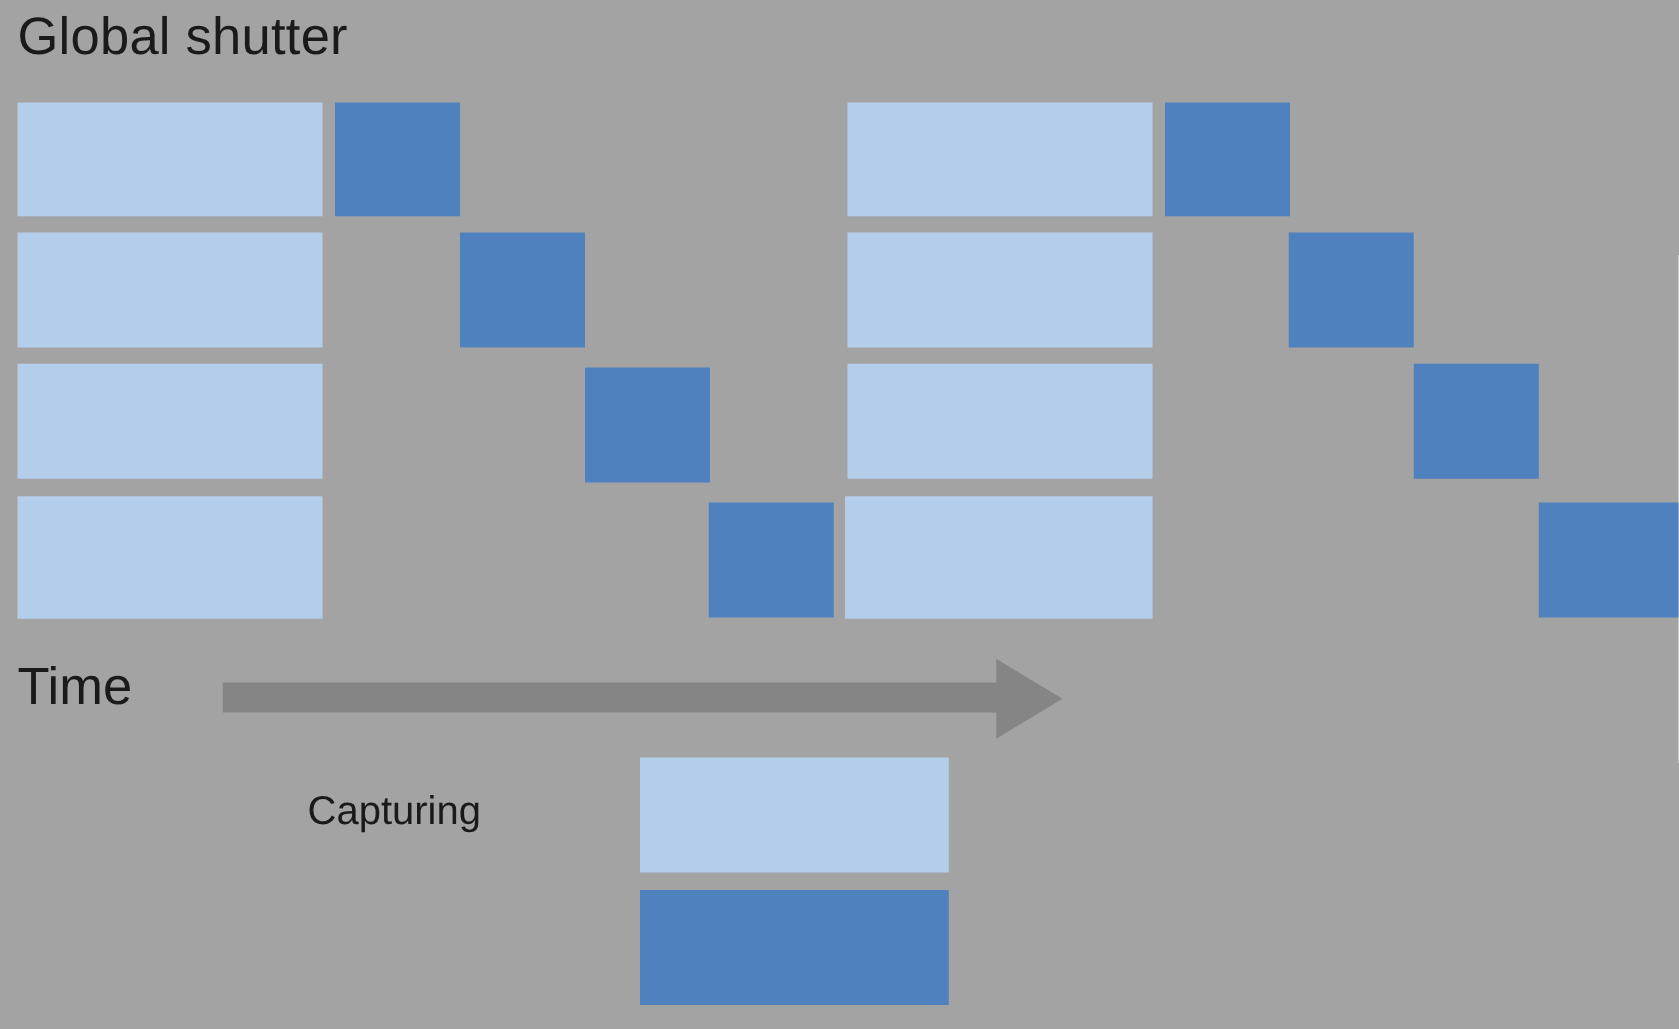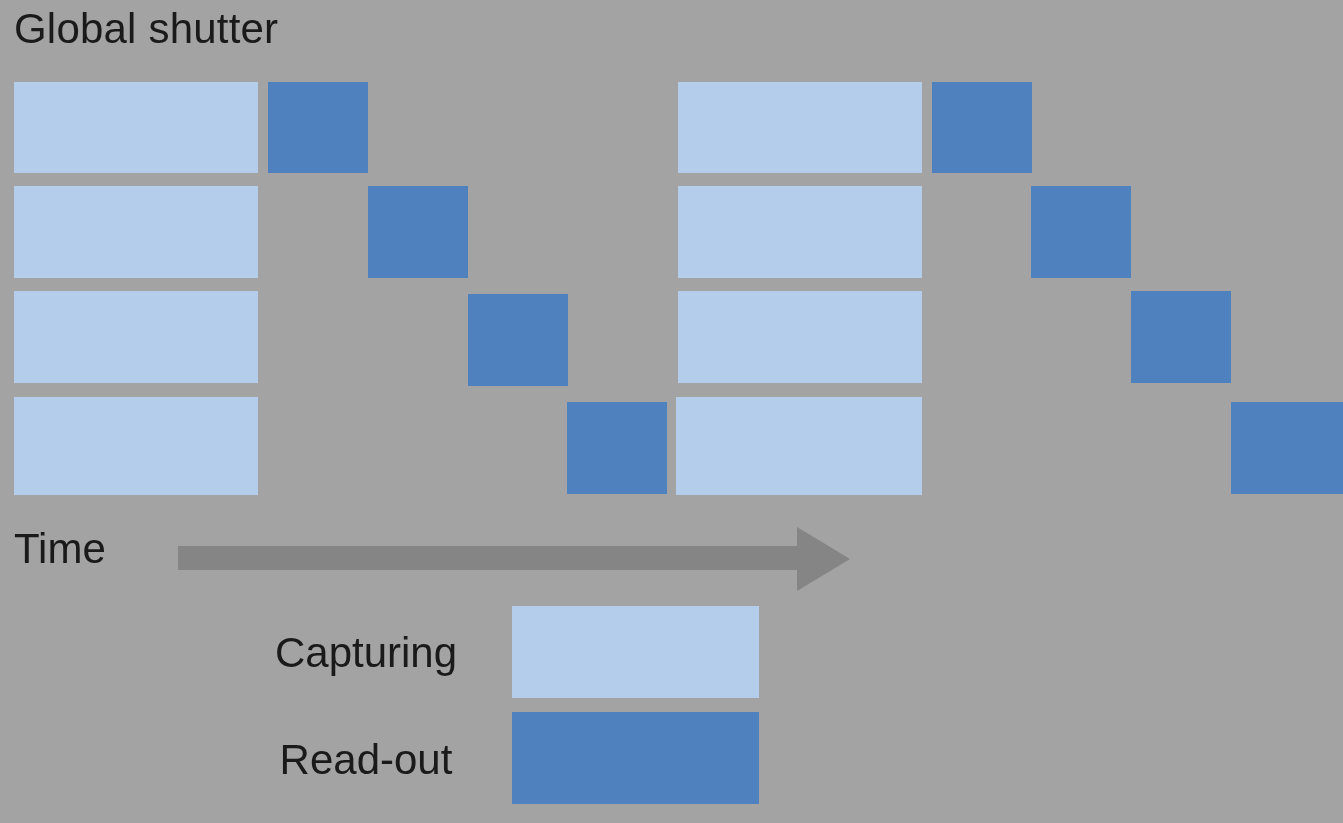--- a/index.html
+++ b/index.html
@@ -59,26 +59,26 @@
   }
   .time-arrow {
     position: absolute;
     left: 178px;
     top: 520px;
     width: 672px;
     height: 78px;
   }
   .legend-label {
     position: absolute;
-    font-size: 42px;
+    font-size: 32px;
     font-weight: 400;
     color: #1a1a1a;
     line-height: 1.0;
     white-space: nowrap;
-    text-align: center;
+    text-align: left;
   }
   .legend-swatch {
     position: absolute;
     left: 512px;
     width: 247px;
     height: 92px;
   }
   #legend-capture-label { left: 246px; top: 632px; width: 240px; }
   #legend-readout-label { left: 246px; top: 739px; width: 240px; }
   #legend-capture-swatch { top: 606px; background: #b4cdeb; }
@@ -114,16 +114,15 @@
 
   <div class="time-arrow">
     <svg width="672" height="78" viewBox="0 0 672 78" xmlns="http://www.w3.org/2000/svg">
       <polygon id="arrow-shape" points="0,26 619,26 619,7 672,39 619,71 619,50 0,50" fill="#858585"></polygon>
     </svg>
   </div>
 
   <div class="legend-label" id="legend-capture-label">Capturing</div>
   <div class="legend-swatch" id="legend-capture-swatch" style="background: rgb(180, 205, 235);"></div>
 
-  <div class="legend-label" id="legend-readout-label">Read-out</div>
   <div class="legend-swatch" id="legend-readout-swatch" style="background: rgb(78, 129, 189);"></div>
 
 </div>
 
 </body></html>

